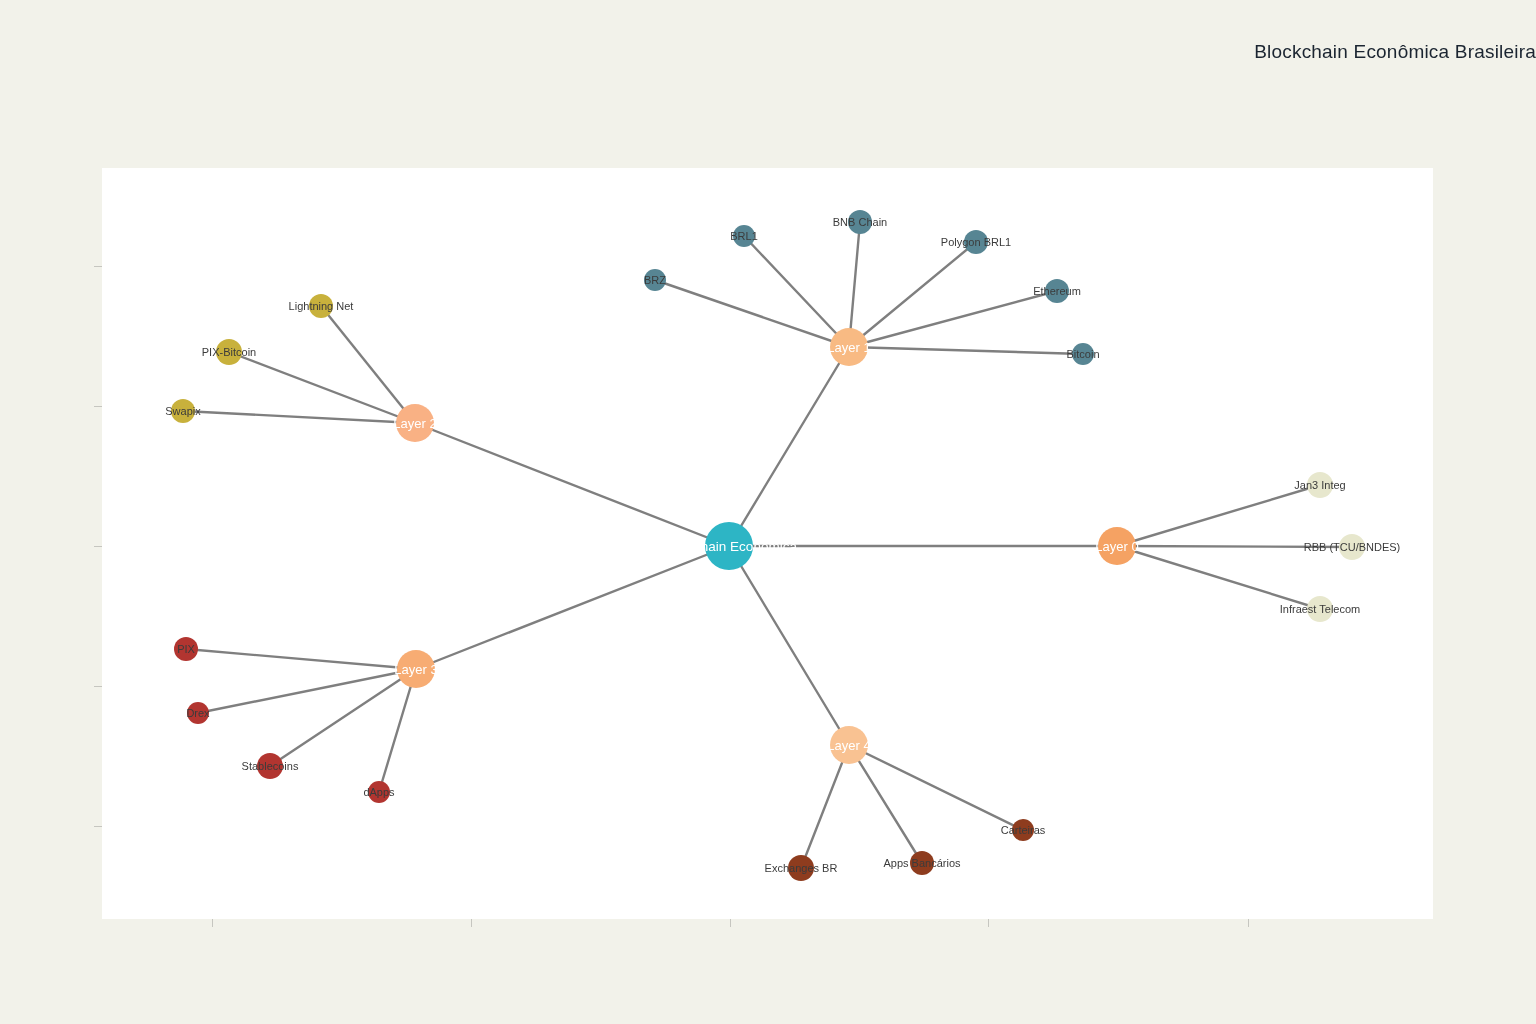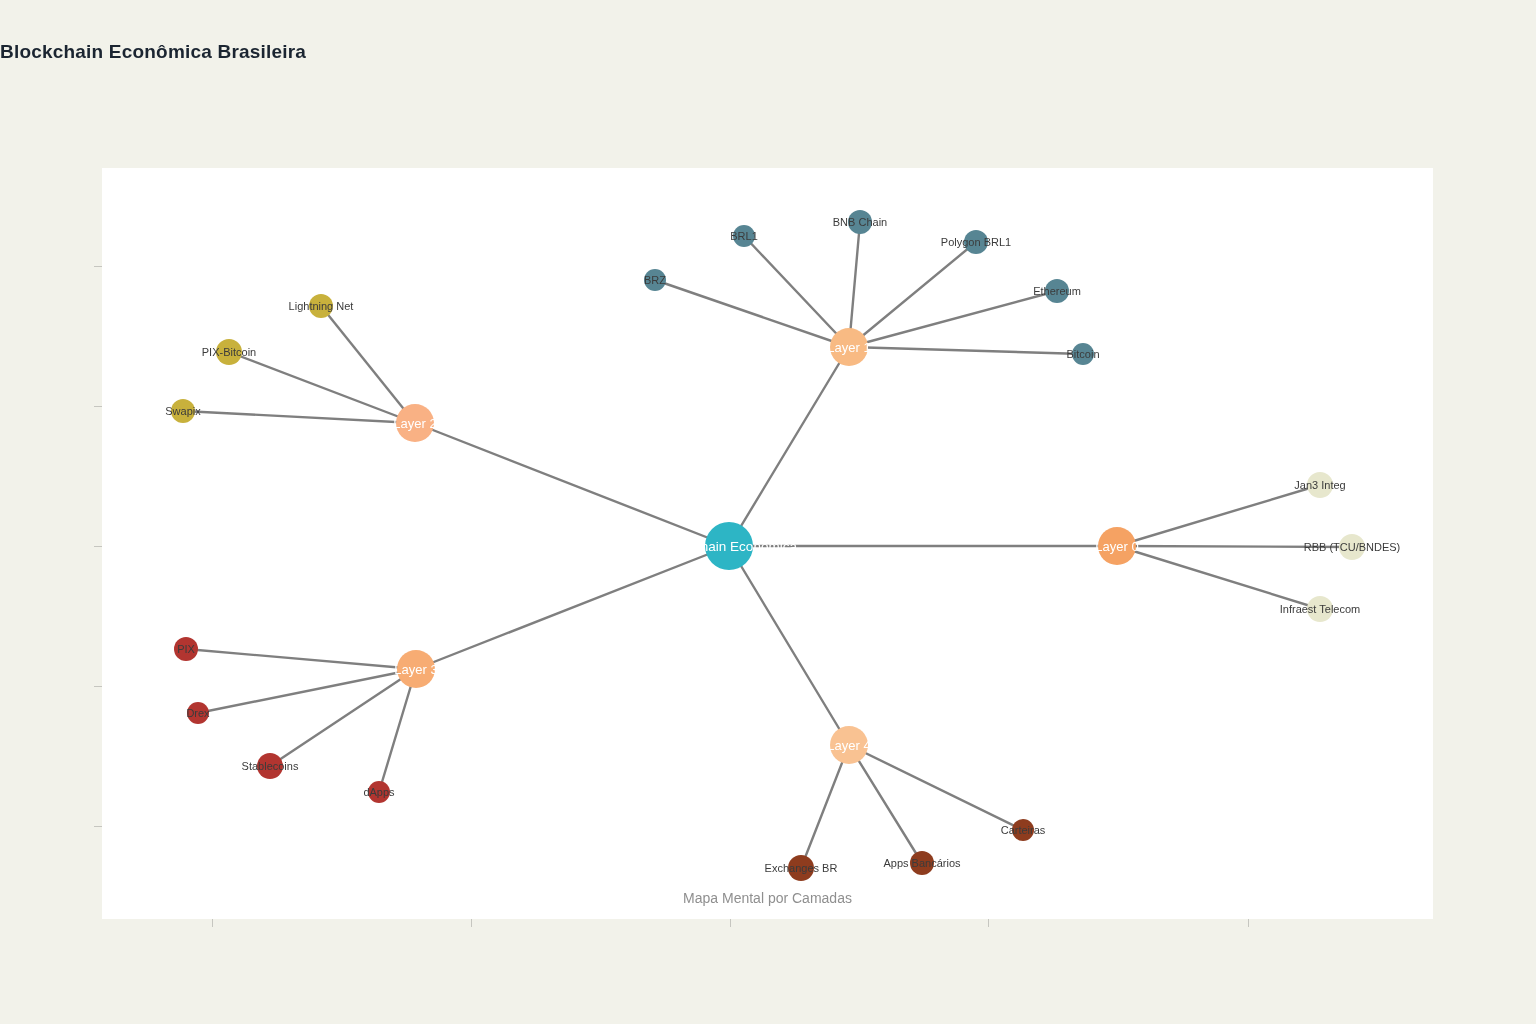--- a/index.html
+++ b/index.html
@@ -4,21 +4,21 @@
 <style>
   html,body{margin:0;padding:0;}
   body{
     width:1536px;height:1024px;
     font-family:"Liberation Sans", sans-serif;
     overflow:hidden;
   }
   .stage{position:relative;width:1536px;height:1024px;}
   .page-title{
     position:absolute;top:41px;left:0;width:100%;
-    text-align:left;font-size:19px;font-weight:700;letter-spacing:.2px;
+    text-align:right;font-size:19px;font-weight:400;letter-spacing:.2px;
   }
   .plot{position:absolute;box-sizing:border-box;}
   .plot svg{position:absolute;left:0;top:0;}
   .caption{
     position:absolute;left:0;bottom:13px;width:100%;
     text-align:center;font-size:14px;
   }
   .tick{position:absolute;}
   svg text{font-family:"Liberation Sans", sans-serif;}
   .child-label{font-size:11px;}
@@ -106,21 +106,20 @@
           <text x="820" y="695" fill="#3b3b3b" text-anchor="middle" dominant-baseline="central" class="child-label">Apps Bancários</text>
           <text x="921" y="662" fill="#3b3b3b" text-anchor="middle" dominant-baseline="central" class="child-label">Carteiras</text>
           <text x="747" y="577" fill="#ffffff" text-anchor="middle" dominant-baseline="central" class="hub-label">Layer 4</text>
           <text x="1218" y="317" fill="#3b3b3b" text-anchor="middle" dominant-baseline="central" class="child-label">Jan3 Integ</text>
           <text x="1250" y="379" fill="#3b3b3b" text-anchor="middle" dominant-baseline="central" class="child-label">RBB (TCU/BNDES)</text>
           <text x="1218" y="441" fill="#3b3b3b" text-anchor="middle" dominant-baseline="central" class="child-label">Infraest Telecom</text>
           <text x="1015" y="378" fill="#ffffff" text-anchor="middle" dominant-baseline="central" class="hub-label">Layer 0</text>
           <text x="627" y="378" fill="#ffffff" text-anchor="middle" dominant-baseline="central" class="center-label">Blockchain Econômica</text>
         </g>
       </svg>
-    <div class="caption" style="color: rgb(143, 143, 143);">Mapa Mental por Camadas</div>
   </div>
 <div class="tick" style="left: 94px; top: 266px; width: 8px; height: 1px; background: rgb(198, 198, 192);"></div>
     <div class="tick" style="left: 94px; top: 406px; width: 8px; height: 1px; background: rgb(198, 198, 192);"></div>
     <div class="tick" style="left: 94px; top: 546px; width: 8px; height: 1px; background: rgb(198, 198, 192);"></div>
     <div class="tick" style="left: 94px; top: 686px; width: 8px; height: 1px; background: rgb(198, 198, 192);"></div>
     <div class="tick" style="left: 94px; top: 826px; width: 8px; height: 1px; background: rgb(198, 198, 192);"></div>
     <div class="tick" style="left: 212px; top: 919px; width: 1px; height: 8px; background: rgb(198, 198, 192);"></div>
     <div class="tick" style="left: 471px; top: 919px; width: 1px; height: 8px; background: rgb(198, 198, 192);"></div>
     <div class="tick" style="left: 730px; top: 919px; width: 1px; height: 8px; background: rgb(198, 198, 192);"></div>
     <div class="tick" style="left: 988px; top: 919px; width: 1px; height: 8px; background: rgb(198, 198, 192);"></div>

